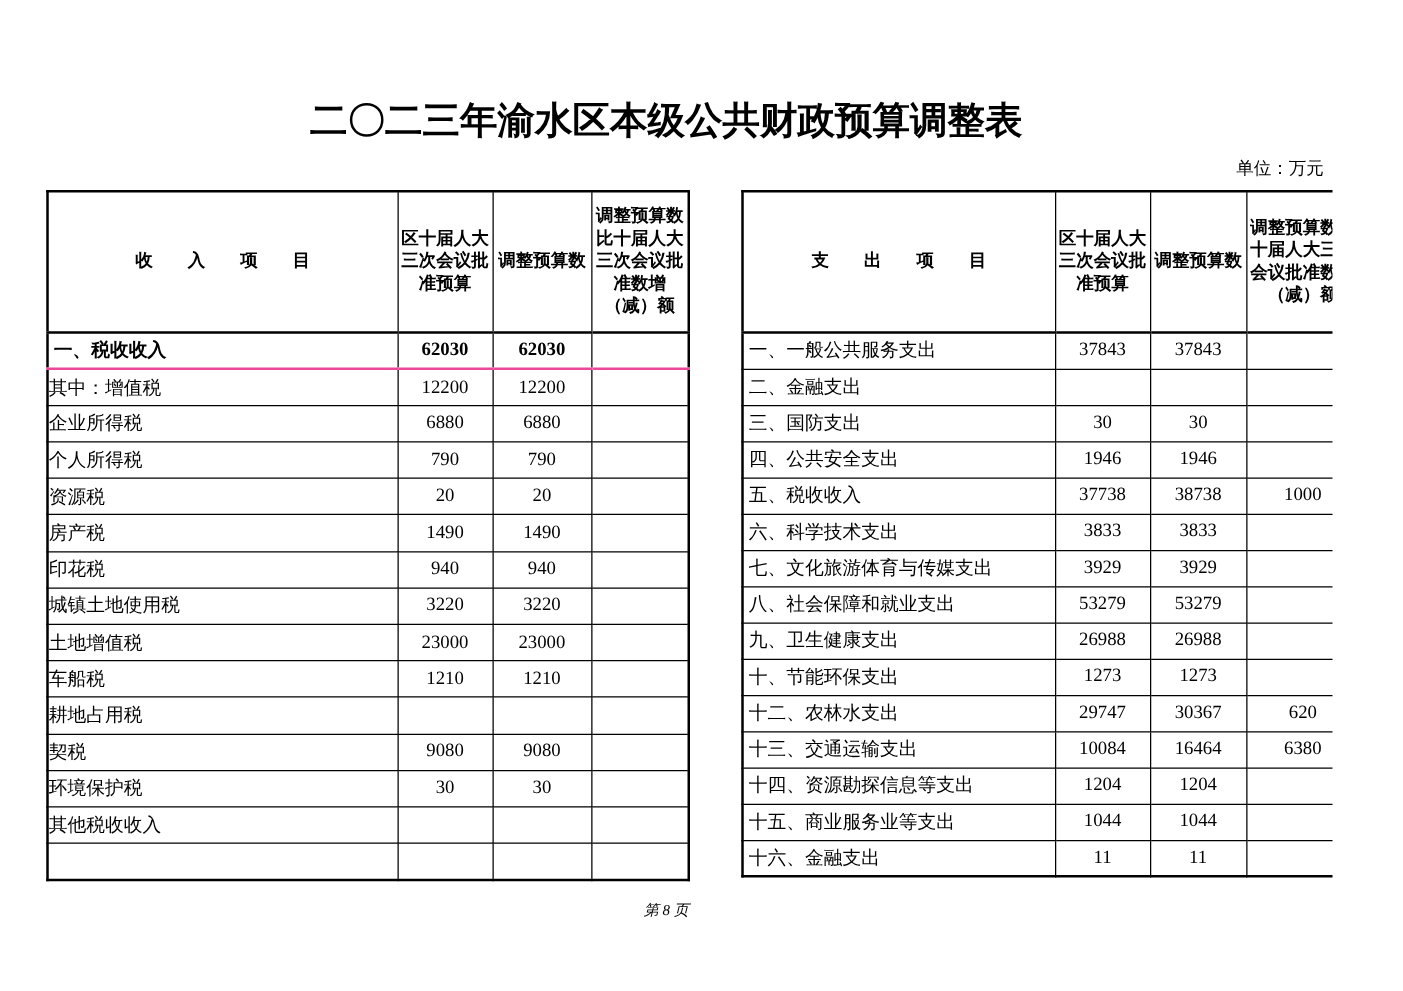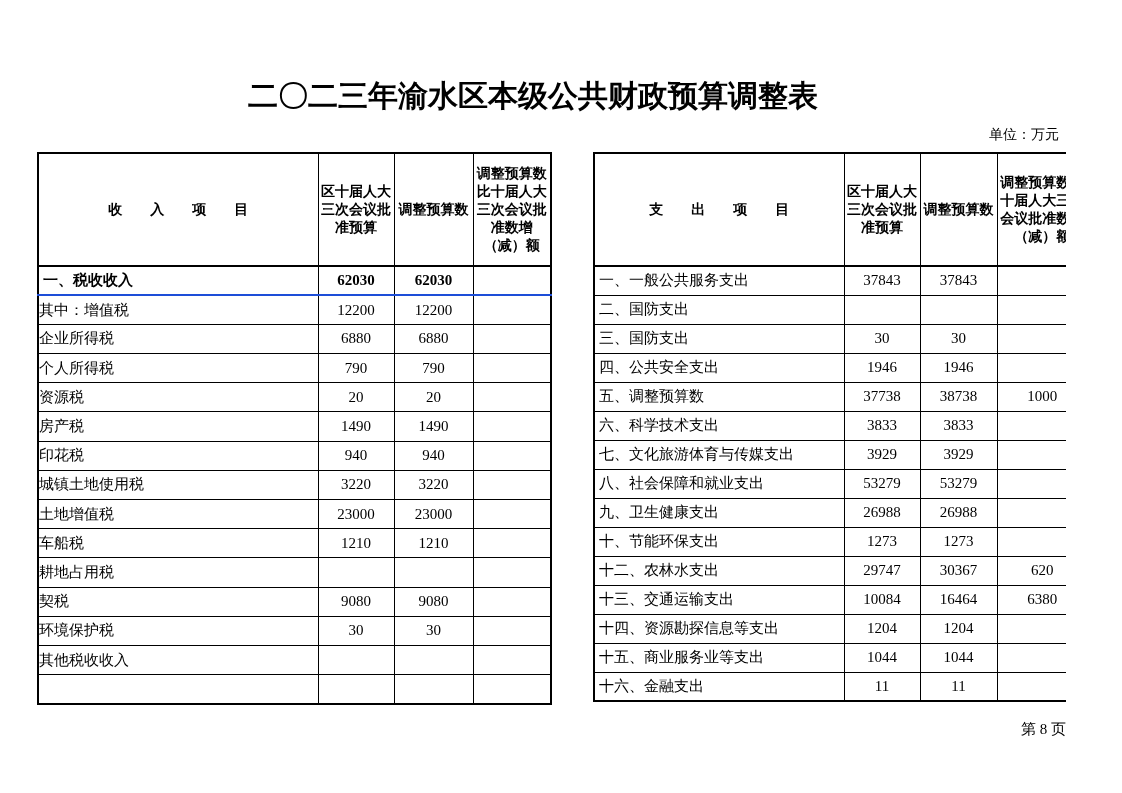--- a/index.html
+++ b/index.html
@@ -38,24 +38,24 @@
     font-size: 14px; line-height: 18px; white-space: pre-line;
     border-bottom: 2px solid #000;
   }
   .budget tbody tr { height: 27px; }
   td.item { text-align: left; }
   td.num  { text-align: center; }
   .indent-0 { padding-left: 4px; }
   .indent-1 { }
   .indent-2 { }
   .bold { font-weight: bold; }
-  .income-table tbody tr:first-child td { border-bottom: 2px solid #1d4ed8; }
+  .income-table tbody tr:first-child td { border-bottom: 2px solid #ec4899; }
   .page-footer {
     position: absolute; top: 720px; left: 0; width: 100%;
-    text-align: right; font-size: 15px;
+    text-align: center; font-size: 12px; font-style: italic;
   }
 </style>
 </head>
 <body>
 
 <div class="page">
 
   <div class="doc-title">二〇二三年渝水区本级公共财政预算调整表</div>
 
   <div class="unit-label">单位：万元</div>
@@ -196,39 +196,39 @@
       </tr>
     </thead>
     <tbody>
         <tr>
           <td class="item indent-0">一、一般公共服务支出</td>
           <td class="num">37843</td>
           <td class="num">37843</td>
           <td class="num"></td>
         </tr>
         <tr>
-          <td class="item indent-0">二、国防支出</td>
+          <td class="item indent-0">二、金融支出</td>
           <td class="num"></td>
           <td class="num"></td>
           <td class="num"></td>
         </tr>
         <tr>
           <td class="item indent-0">三、国防支出</td>
           <td class="num">30</td>
           <td class="num">30</td>
           <td class="num"></td>
         </tr>
         <tr>
           <td class="item indent-0">四、公共安全支出</td>
           <td class="num">1946</td>
           <td class="num">1946</td>
           <td class="num"></td>
         </tr>
         <tr>
-          <td class="item indent-0">五、调整预算数</td>
+          <td class="item indent-0">五、税收收入</td>
           <td class="num">37738</td>
           <td class="num">38738</td>
           <td class="num">1000</td>
         </tr>
         <tr>
           <td class="item indent-0">六、科学技术支出</td>
           <td class="num">3833</td>
           <td class="num">3833</td>
           <td class="num"></td>
         </tr>

